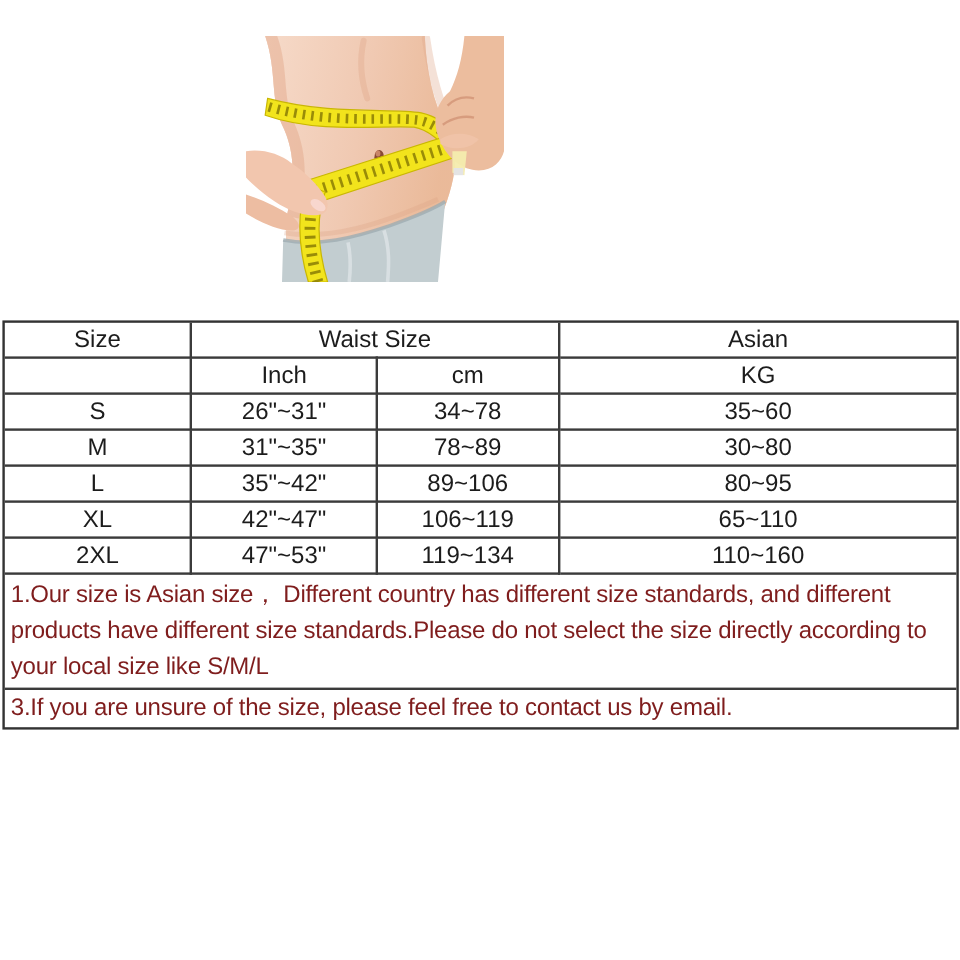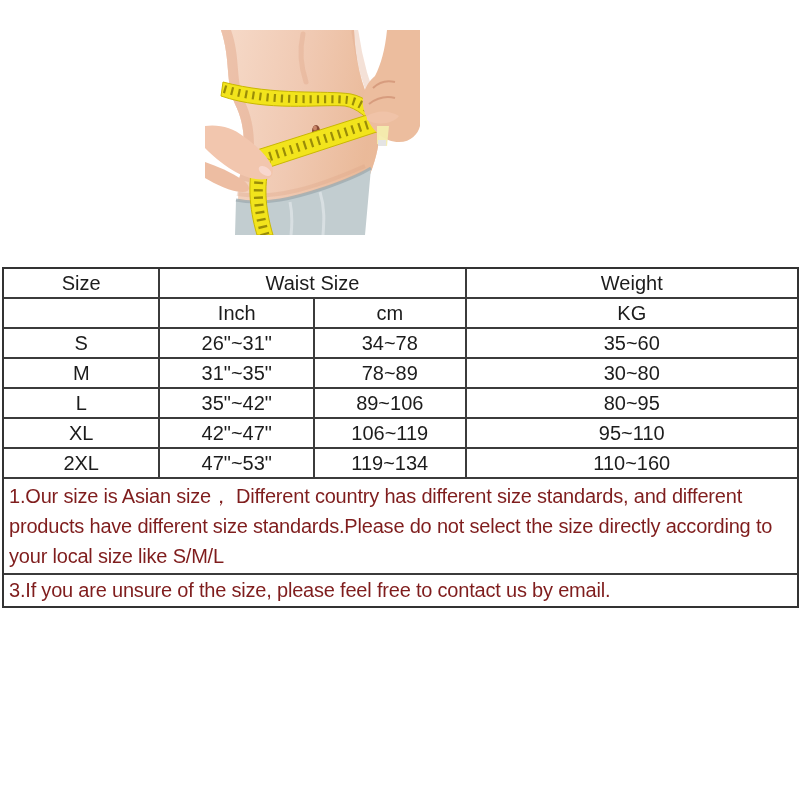--- a/index.html
+++ b/index.html
@@ -122,21 +122,21 @@
       <colgroup>
         <col style="width:19.6%">
           <col style="width:19.5%">
           <col style="width:19.1%">
           <col style="width:41.8%">
       </colgroup>
       <tbody>
         <tr>
           <td>Size</td>
           <td colspan="2">Waist Size</td>
-          <td>Weight</td>
+          <td>Asian</td>
         </tr>
         <tr>
           <td></td>
           <td>Inch</td>
           <td>cm</td>
           <td>KG</td>
         </tr>
         <tr>
           <td>S</td>
           <td>26"~31"</td>
@@ -152,21 +152,21 @@
         <tr>
           <td>L</td>
           <td>35"~42"</td>
           <td>89~106</td>
           <td>80~95</td>
         </tr>
         <tr>
           <td>XL</td>
           <td>42"~47"</td>
           <td>106~119</td>
-          <td>95~110</td>
+          <td>65~110</td>
         </tr>
         <tr>
           <td>2XL</td>
           <td>47"~53"</td>
           <td>119~134</td>
           <td>110~160</td>
         </tr>
       </tbody>
     </table>
 

